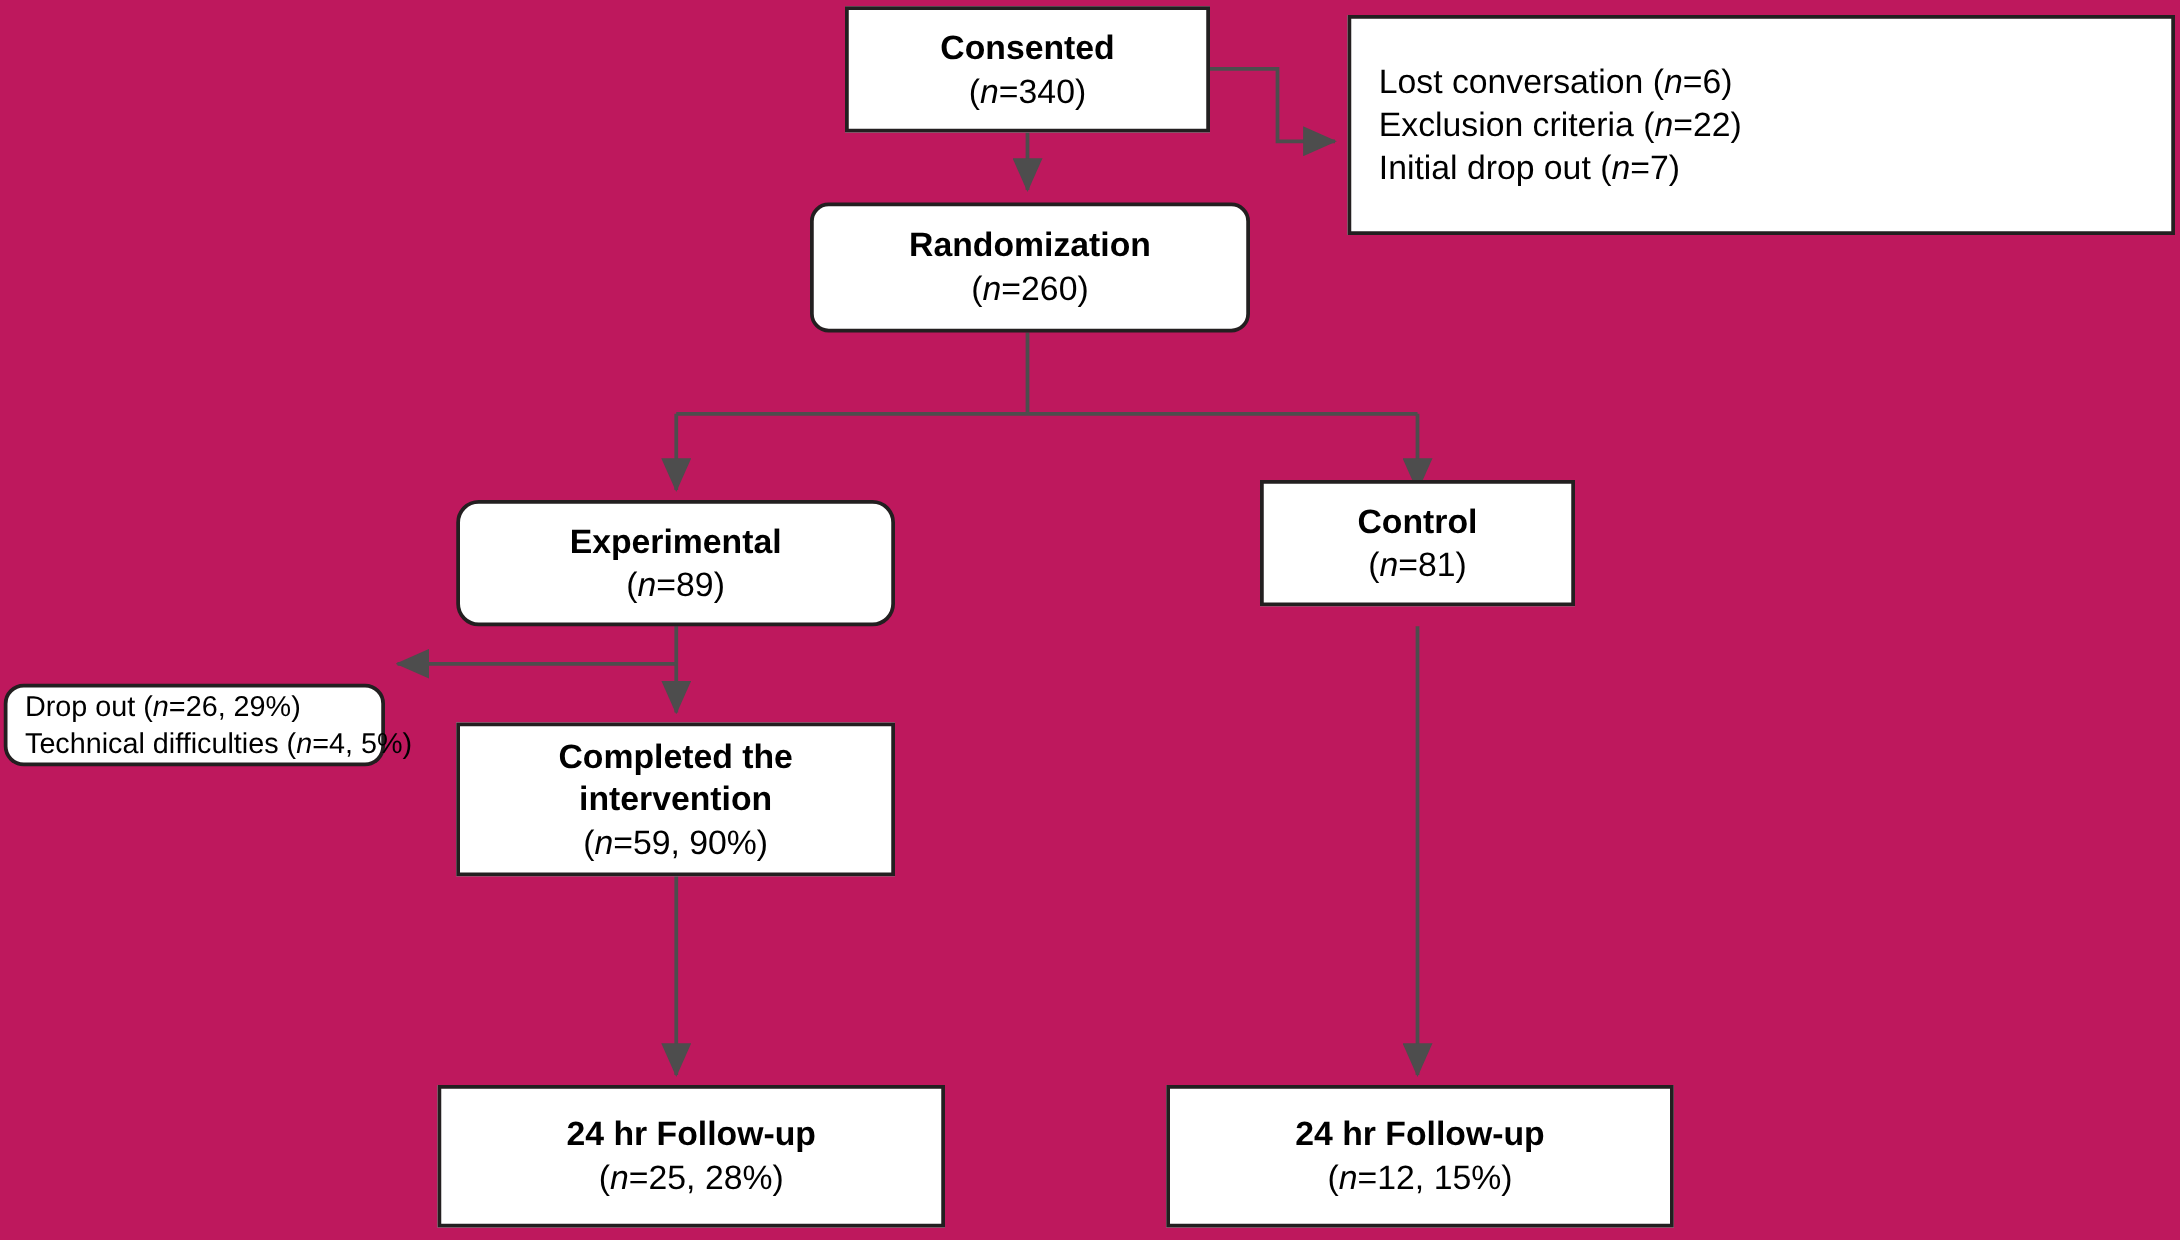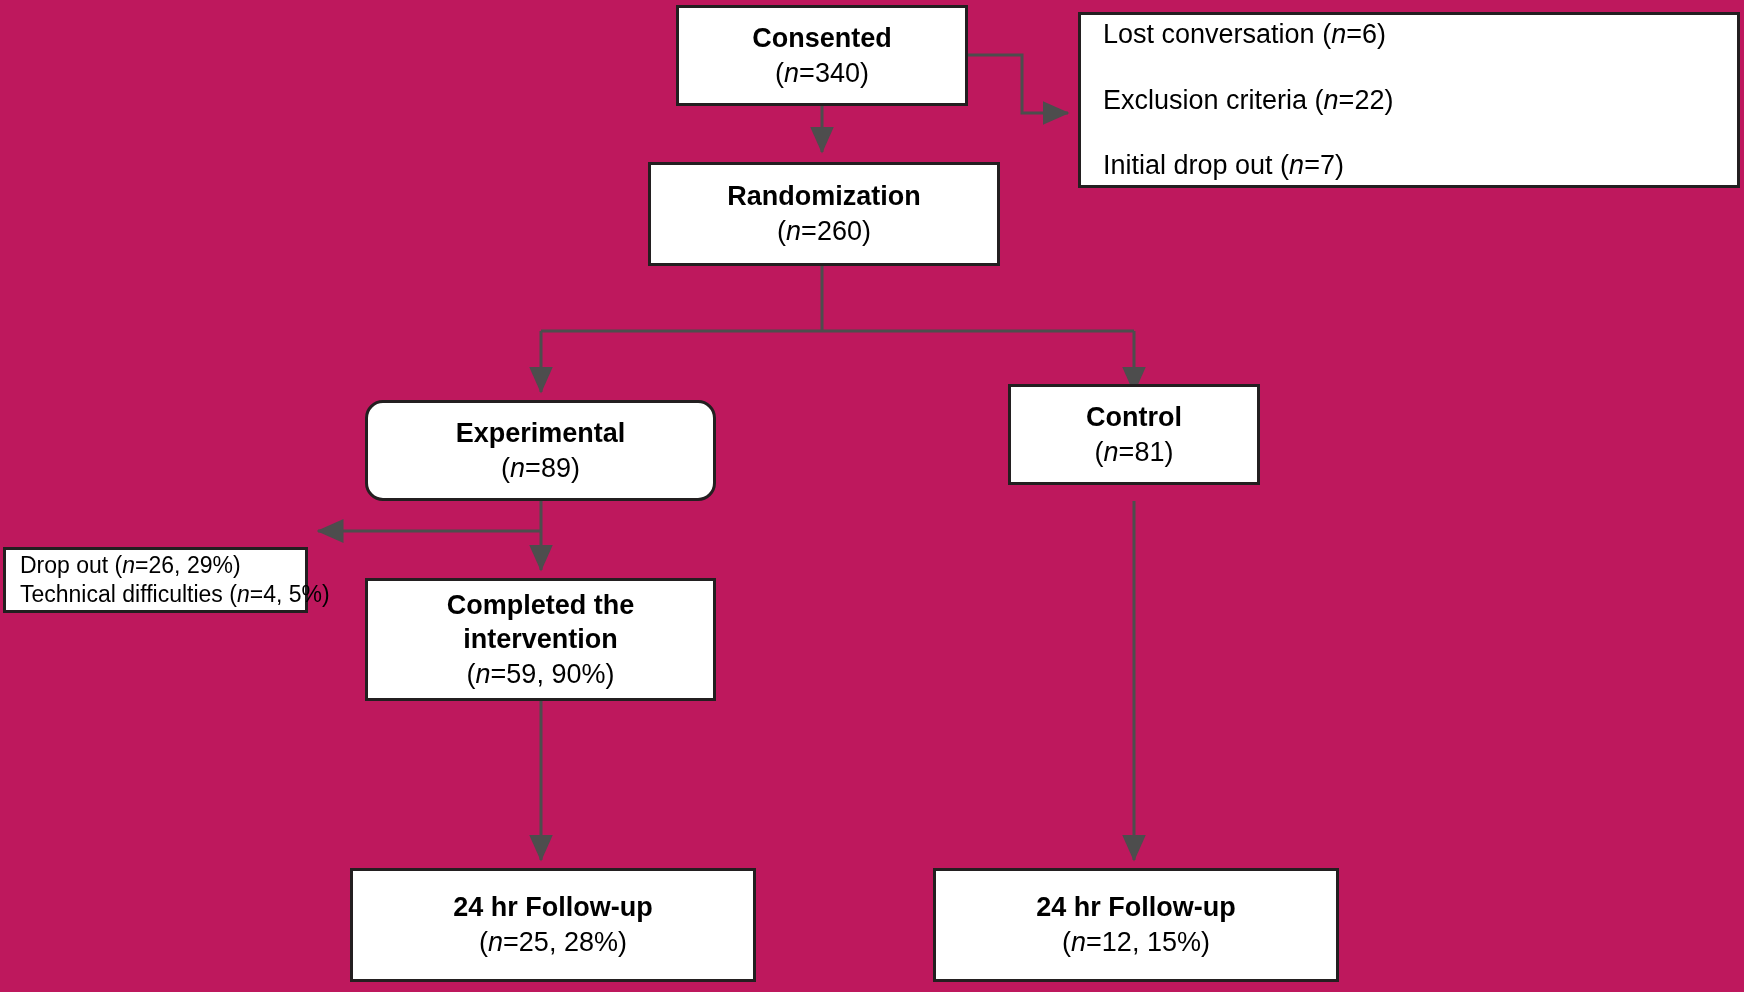--- a/index.html
+++ b/index.html
@@ -97,57 +97,57 @@
     </g>
   </svg>
 
   <div class="node" style="left:676px; top:5px; width:292px; height:101px;">
     <div class="line bold">Consented</div>
     <div class="line">
       (<em class="n">n</em><span>=</span><span>340</span>)
     </div>
   </div>
 
-  <div class="node left-align" style="left:1078px; top:12px; width:662px; height:176px; font-size:27px; padding-left:22px;gap:31px;">
+  <div class="node left-align" style="left:1078px; top:12px; width:662px; height:176px; font-size:27px; padding-left:22px;">
     <div class="line">
       <span>Lost conversation</span>
       (<em class="n">n</em>=<span>6</span>)
     </div>
     <div class="line">
       <span>Exclusion criteria</span>
       (<em class="n">n</em>=<span>22</span>)
     </div>
     <div class="line">
       <span>Initial drop out</span>
       (<em class="n">n</em>=<span>7</span>)
     </div>
   </div>
 
-  <div class="node" style="left:648px; top:162px; width:352px; height:104px;">
+  <div class="node" style="left:648px; top:162px; width:352px; height:104px;border-radius:15px;">
     <div class="line bold">Randomization</div>
     <div class="line">
       (<em class="n">n</em>=<span>260</span>)
     </div>
   </div>
 
   <div class="node" style="left:365px; top:400px; width:351px; height:101px;border-radius:18px;">
     <div class="line bold">Experimental</div>
     <div class="line">
       (<em class="n">n</em>=<span>89</span>)
     </div>
   </div>
 
   <div class="node" style="left:1008px; top:384px; width:252px; height:101px;">
     <div class="line bold">Control</div>
     <div class="line">
       (<em class="n">n</em>=<span>81</span>)
     </div>
   </div>
 
-  <div class="node left-align" style="left:3px; top:547px; width:305px; height:66px; font-size:23px; padding-left:14px;">
+  <div class="node left-align" style="left:3px; top:547px; width:305px; height:66px; font-size:23px; padding-left:14px;border-radius:16px;">
     <div class="line">
       <span>Drop out</span>
       (<em class="n">n</em>=<span>26</span>,
       <span>29%</span>)
     </div>
     <div class="line">
       <span>Technical difficulties</span>
       (<em class="n">n</em>=<span>4</span>,
       <span>5%</span>)
     </div>

